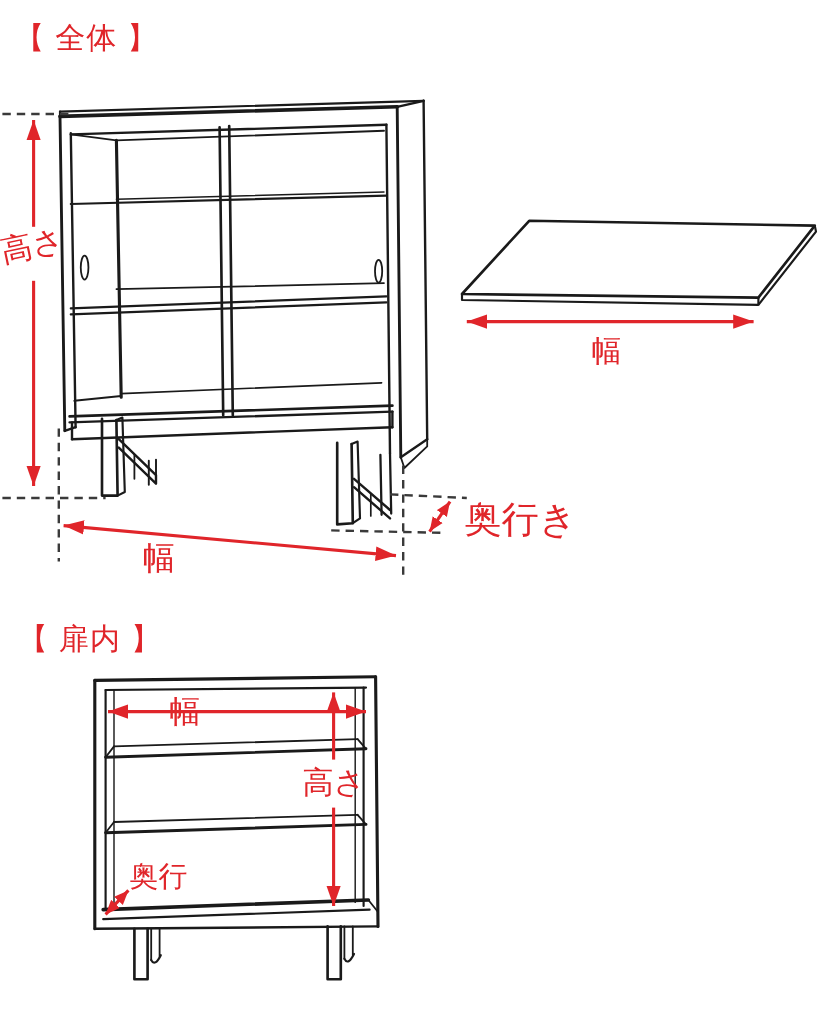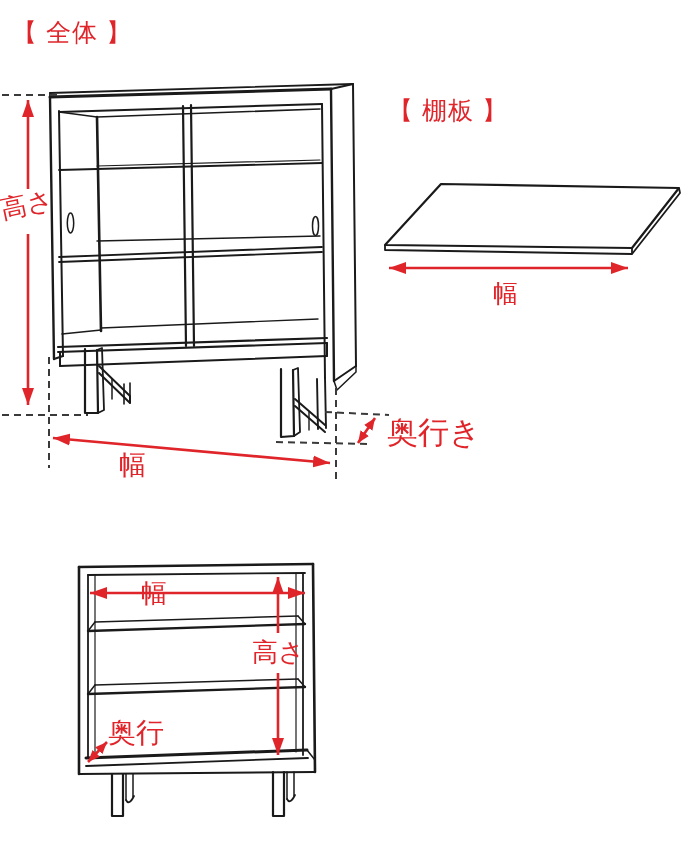--- a/index.html
+++ b/index.html
@@ -4,21 +4,21 @@
 <style>
   html,body{margin:0;padding:0;background:#ffffff;}
   #stage{
     position:relative;width:690px;height:863px;background:#ffffff;overflow:hidden;
     font-family:"Liberation Sans","DejaVu Sans",sans-serif;
   }
   #lineart{position:absolute;left:0;top:0;}
   .lbl{position:absolute;color:#e0252a;line-height:1;white-space:nowrap;font-weight:500;}
   .title{font-size:25px;letter-spacing:1px;}
   .dim{font-size:26px;}
-  .dim-sm{font-size:28px;}
+  .dim-sm{font-size:24px;}
   .rot{transform:rotate(-12deg);transform-origin:left center;}
 </style>
 </head>
 <body>
 
 <div id="stage">
 
   <svg id="lineart" width="690" height="863" viewBox="0 0 690 863">
     <defs>
       <marker id="ah" markerUnits="userSpaceOnUse" markerWidth="18" markerHeight="14" refX="17" refY="7" orient="auto-start-reverse">
@@ -151,20 +151,20 @@
       <path d="M107,742 L88,762" marker-start="url(#ahs)" marker-end="url(#ahs)"></path>
     </g>
   </svg>
 
   <div class="lbl title" style="left:12px;top:20px;">【 全体 】</div>
 
   <div class="lbl dim rot" style="left:1px;top:197px;">高さ</div>
   <div class="lbl dim" style="left:119px;top:452px;font-size:27px;">幅</div>
   <div class="lbl dim-sm" style="left:387px;top:417px;font-size:31px;">奥行き</div>
 
-  <div class="lbl title" style="left:388px;top:98px;">【 棚板 】</div>
   <div class="lbl dim" style="left:493px;top:281px;font-size:25px;">幅</div>
 
+  <div class="lbl title" style="left:15px;top:521px;">【 扉内 】</div>
   <div class="lbl dim" style="left:141px;top:580px;">幅</div>
   <div class="lbl dim" style="left:252px;top:639px;">高さ</div>
   <div class="lbl dim-sm" style="left:108px;top:719px;">奥行</div>
 
 </div>
 
 </body></html>

